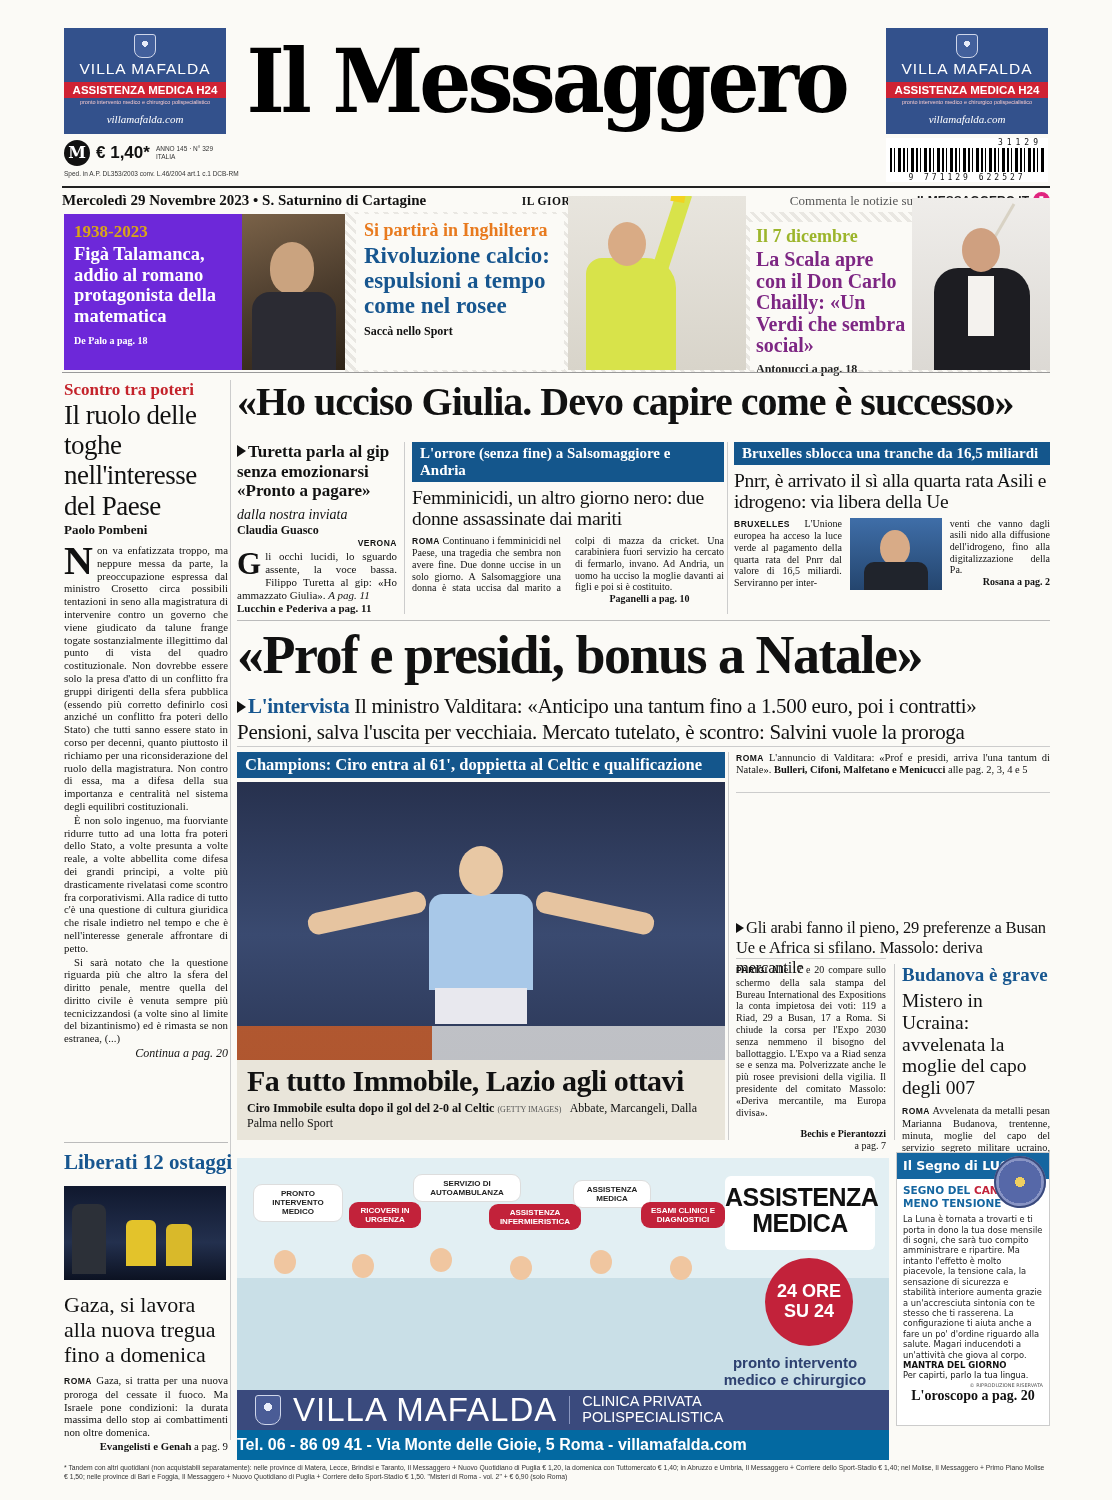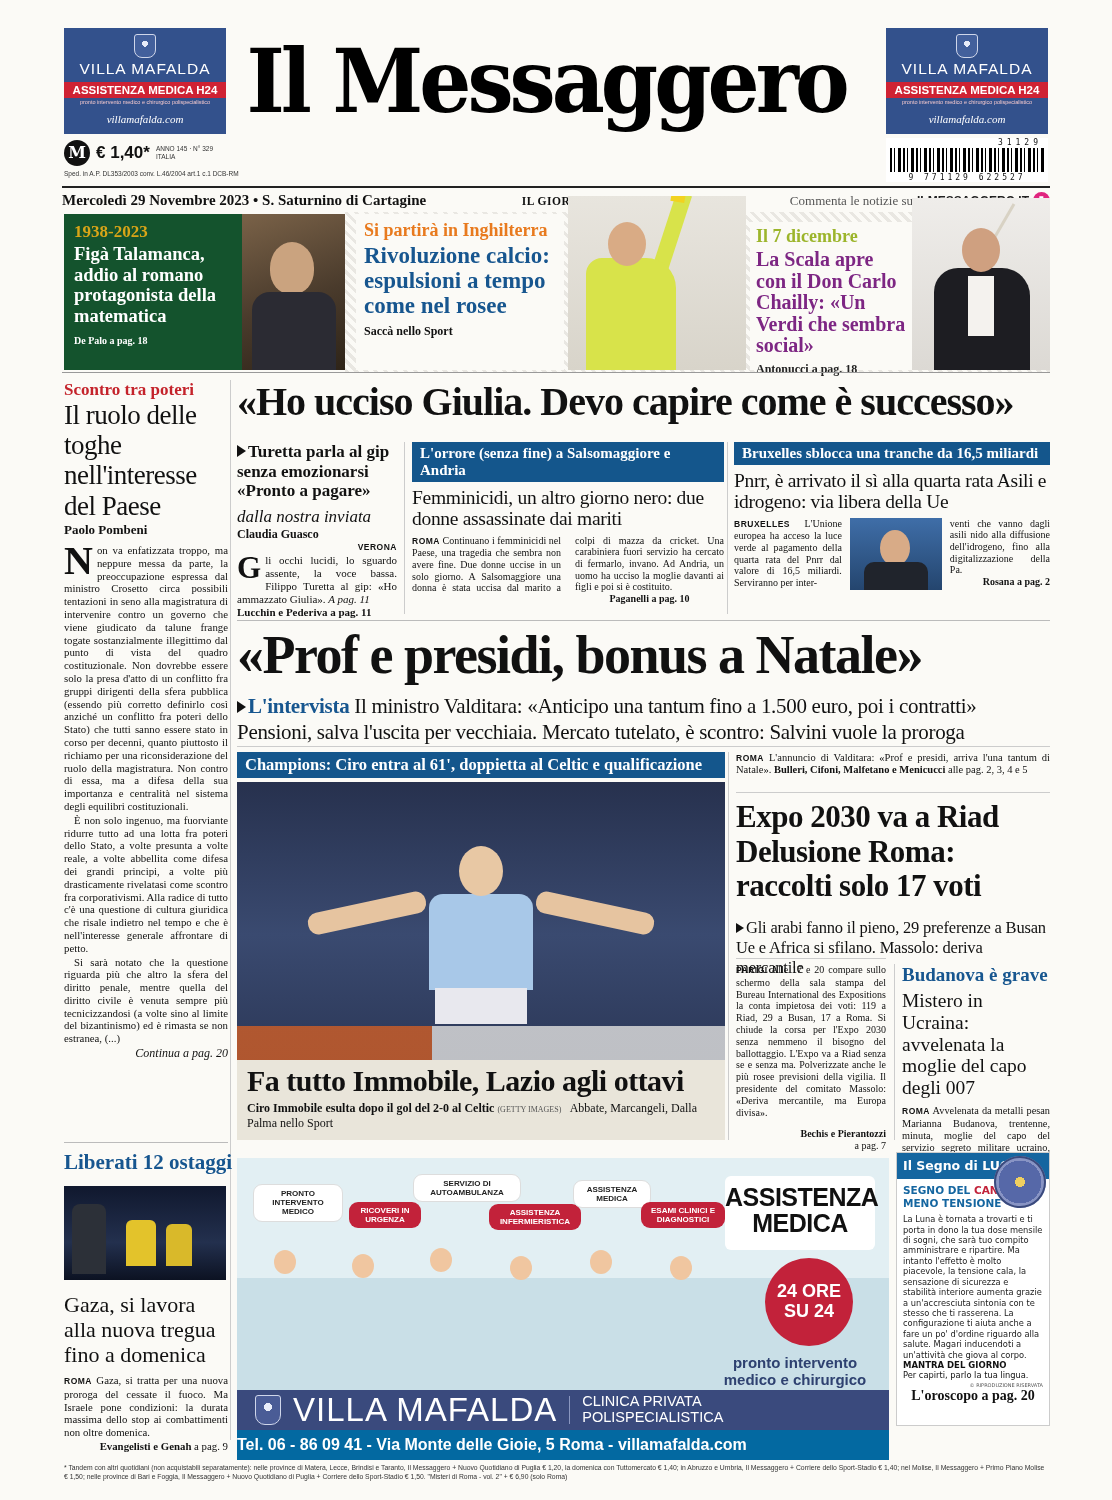--- a/index.html
+++ b/index.html
@@ -33,21 +33,21 @@
   .dateline { left:62px; top:186px; width:988px; border-top:2px solid #222; padding-top:4px; display:flex; justify-content:space-between; align-items:center; }
   .date-txt { font-weight:bold; font-size:15px; }
   .edition { font-weight:bold; font-size:11.5px; letter-spacing:0.5px; }
   .comment { font-size:13px; color:#555; display:flex; align-items:center; gap:4px; }
   .comment b { color:#222; font-family:"Liberation Sans", sans-serif; font-size:12px; }
   .bubble-ic { width:17px; height:17px; border-radius:50%; background:#e0257e; color:#fff; font-size:9px; text-align:center; line-height:17px; font-weight:bold; }
 
   
   .strip-hatch { left:345px; top:212px; width:705px; height:160px;
      background:repeating-linear-gradient(45deg,#e9e7e2 0 3px,#fbfaf6 3px 7px); }
-  .obit-box { left:64px; top:214px; width:178px; height:156px; background:#14532d; color:#fff; padding:8px 10px; }
+  .obit-box { left:64px; top:214px; width:178px; height:156px; background:#6d28d9; color:#fff; padding:8px 10px; }
   .obit-years { color:#d9a518; font-weight:bold; font-size:17px; }
   .obit-title { font-weight:bold; font-size:18.5px; line-height:1.12; margin-top:2px; }
   .obit-by { font-weight:bold; font-size:10px; margin-top:8px; }
   .photo { overflow:hidden; }
   .ph-obit { left:242px; top:214px; width:103px; height:156px; background:linear-gradient(160deg,#7a6248 0%,#4a3b2c 55%,#2e2418 100%); }
   .ph-obit .head { position:absolute; left:28px; top:28px; width:44px; height:52px; border-radius:50% 50% 45% 45%; background:#caa37f; }
   .ph-obit .suit { position:absolute; left:10px; top:78px; width:84px; height:80px; border-radius:18px 18px 0 0; background:#2b2b33; }
   .fb-block { left:356px; top:214px; width:208px; height:156px; background:#fbfaf6; padding:6px 8px; }
   .kicker-orange { color:#e87a1e; font-weight:bold; font-size:18px; }
   .fb-title { color:#17568f; font-weight:bold; font-size:23px; line-height:1.08; margin-top:3px; }
@@ -85,21 +85,21 @@
   .ph-host .y2 { position:absolute; left:102px; top:38px; width:26px; height:42px; background:#d9b92a; border-radius:6px 6px 0 0; }
   .ph-host .sol { position:absolute; left:8px; top:18px; width:34px; height:70px; background:#2c3038; border-radius:8px 8px 0 0; }
   .gaza-head { font-size:22px; line-height:1.14; font-weight:500; }
   .city-lbl { font-family:"Liberation Sans", sans-serif; font-weight:bold; font-size:8.5px; letter-spacing:0.5px; }
   .byline-b { font-weight:bold; }
 
   
   .h1 { left:237px; top:378px; width:815px; font-weight:bold; font-size:40px; letter-spacing:-1px; white-space:nowrap; }
   .tri { display:inline-block; width:0; height:0; border-top:6px solid transparent; border-bottom:6px solid transparent; border-left:9px solid #111; margin-right:2px; }
   .colA-title { font-weight:bold; font-size:17px; line-height:1.15; }
-  .small-it { font-style:italic; font-size:17px;font-family:Liberation Serif, serif; }
+  .small-it { font-style:italic; font-size:14px;font-family:Liberation Serif, serif; }
   .colA-body { font-size:11px; line-height:13px; text-align:justify; margin-top:2px; }
   .bluebar { background:#14568c; color:#fff; font-weight:bold; font-size:15px; padding:3px 8px; }
   .sub-head { font-size:19.5px; line-height:1.1; font-weight:500; margin-top:5px; letter-spacing:-0.3px; }
   .two-col { column-count:2; column-gap:14px; font-size:10px; line-height:11.6px; text-align:justify; margin-top:5px; }
   .pnrr-row { display:flex; gap:8px; margin-top:5px; }
   .pnrr-txt { font-size:10px; line-height:11.6px; text-align:justify; }
   .ph-fitto { width:92px; height:72px; flex:0 0 92px; background:linear-gradient(180deg,#3f6ea8 0%,#24456e 100%); position:relative; }
   .ph-fitto .fhead { position:absolute; left:30px; top:12px; width:30px; height:36px; border-radius:50%; background:#d8ab87; }
   .ph-fitto .fsuit { position:absolute; left:14px; top:44px; width:64px; height:28px; border-radius:10px 10px 0 0; background:#20242c; }
 
@@ -362,25 +362,20 @@
   <div class="abs vrule" style="left:728px; top:752px; height:388px;"></div>
 
   <div class="abs note-sm" style="left:736px; top:752px; width:314px;">
     <span class="city-lbl">ROMA</span>
     <span>L'annuncio di Valditara: «Prof e presidi, arriva l'una tantum di Natale».</span>
     <span class="byline-b">Bulleri, Cifoni, Malfetano e Menicucci</span>
     <span>alle pag. 2, 3, 4 e 5</span>
   </div>
   <div class="abs hrule" style="left:736px; top:792px; width:314px; background:#ccc;"></div>
 
-  <div class="abs expo-head" style="left:736px; top:800px; width:316px;">
-    <div>Expo 2030 va a Riad</div>
-    <div>Delusione Roma:</div>
-    <div>raccolti solo 17 voti</div>
-  </div>
   <div class="abs expo-deck" style="left:736px; top:912px; width:316px;">
     <div><span class="tri" style="border-top-width:5px;border-bottom-width:5px;border-left-width:8px;"></span><span>Gli arabi fanno il pieno, 29 preferenze a Busan</span></div>
     <div>Ue e Africa si sfilano. Massolo: deriva mercantile</div>
   </div>
 
   <div class="abs hrule" style="left:736px; top:958px; width:150px; background:#ccc;"></div>
   <div class="abs small-body" style="left:736px; top:964px; width:150px;">
     <span class="city-lbl">PARIGI</span>
     <span>Alle 17 e 20 compare sullo schermo della sala stampa del Bureau International des Expositions la conta impietosa dei voti: 119 a Riad, 29 a Busan, 17 a Roma. Si chiude la corsa per l'Expo 2030 senza nemmeno il bisogno del ballottaggio. L'Expo va a Riad senza se e senza ma. Polverizzate anche le più rosee previsioni della vigilia. Il presidente del comitato Massolo: «Deriva mercantile, ma Europa divisa».</span>
     <div style="text-align:right; margin-top:10px;"><span class="byline-b">Bechis e Pierantozzi</span><br><span>a pag. 7</span></div>

